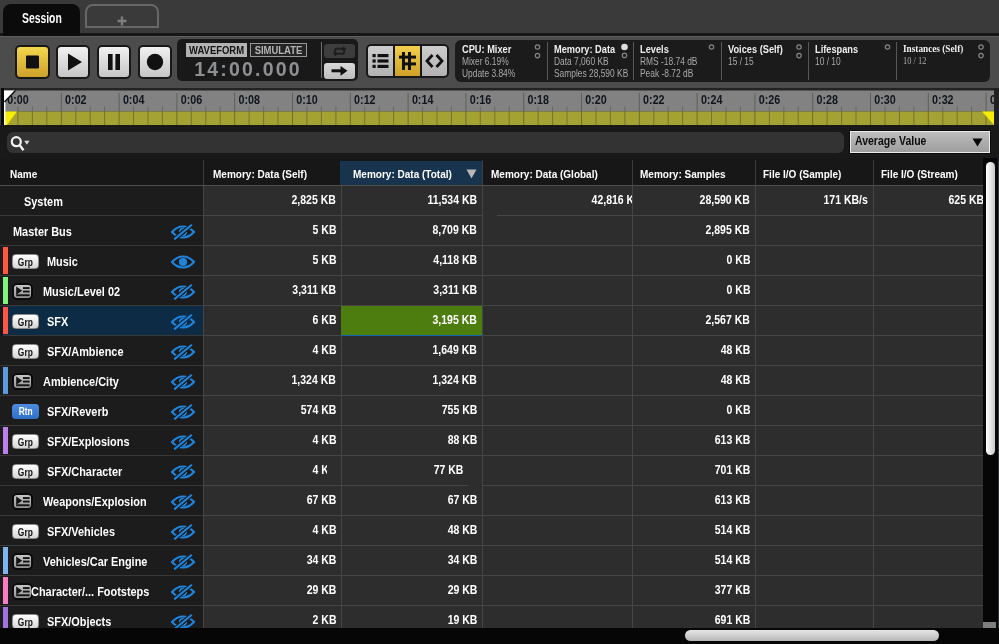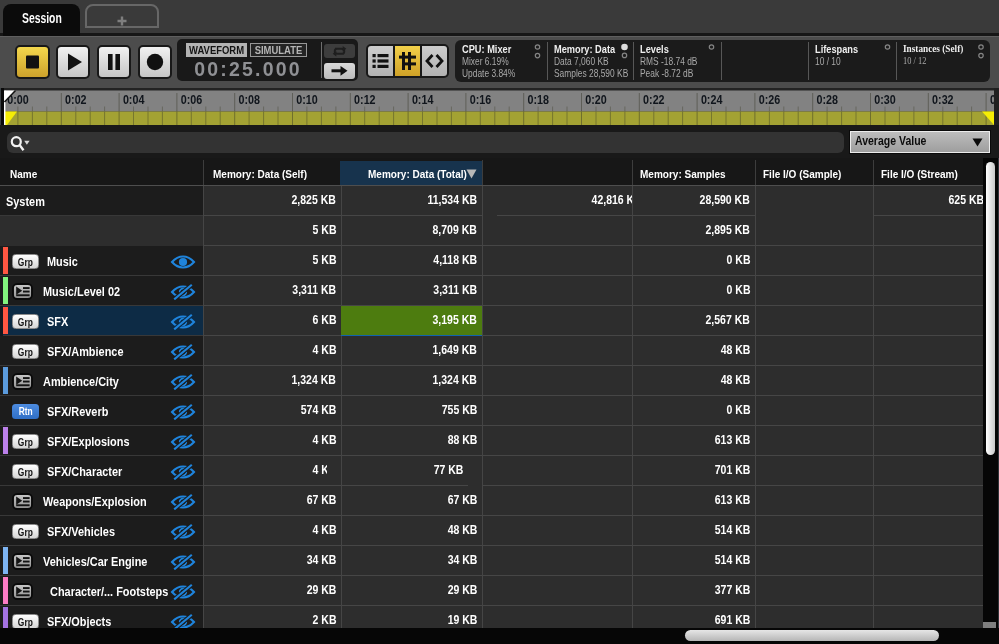--- a/index.html
+++ b/index.html
@@ -92,21 +92,21 @@
 <div class="abs tbtn" id="btnpause"><svg width="30" height="30">
       <rect x="9" y="7" width="4.6" height="16" fill="#111"></rect>
       <rect x="16.4" y="7" width="4.6" height="16" fill="#111"></rect>
     </svg></div>
 <div class="abs tbtn" id="btnrec"><svg width="30" height="30">
       <circle cx="15" cy="15" r="8.2" fill="#111"></circle>
     </svg></div>
 <div class="abs" id="tcpanel"></div>
 <div class="abs" id="wvf"><span style="display:inline-block;transform:scaleX(.9);white-space:nowrap;">WAVEFORM</span></div>
 <div class="abs" id="sim"><span style="display:inline-block;transform:scaleX(.9);white-space:nowrap;">SIMULATE</span></div>
-<div class="abs" id="tcdigits">00:25.000</div>
+<div class="abs" id="tcdigits">14:00.000</div>
 <div class="abs" id="tcdiv"></div>
 <div class="abs" id="loopbtn"><svg width="31" height="14.5" viewBox="0 0 31 14.5">
       <path d="M11 4.7 H18.5 M20 9.8 H12.5 M17.5 4.7 Q20.3 4.7 20.3 7.2 Q20.3 9.8 18 9.8 M13.5 9.8 Q10.7 9.8 10.7 7.3 Q10.7 4.7 13 4.7" fill="none" stroke="#1e1e1e" stroke-width="1.9"></path>
       <path d="M18.7 1.9 L22.3 4.7 L18.7 7.5 Z" fill="#1e1e1e"></path>
       <path d="M12.3 7 L8.7 9.8 L12.3 12.6 Z" fill="#1e1e1e"></path>
     </svg></div>
 <div class="abs" id="stepbtn"><svg width="31" height="15.5" viewBox="0 0 31 15.5">
       <rect x="7.5" y="6.3" width="10" height="3" fill="#111"></rect>
       <path d="M16.5 2.9 L23.5 7.8 L16.5 12.7 Z" fill="#111"></path>
     </svg></div>
@@ -156,20 +156,28 @@
 <div class="abs psep" style="left:178px;"></div>
 <div class="abs psec" style="left:178px;width:87.5px;text-align:right;">
 <div class="ptitle"><span>Levels</span></div>
 <div class="pl2"><span>RMS -18.74 dB</span></div>
 <div class="pl3"><span>Peak -8.72 dB</span></div>
 <svg style="position:absolute;left:0;top:0" width="87.5" height="41">
         <circle cx="78.5" cy="7" r="2.2" fill="none" stroke="#858585" stroke-width="1.2"></circle>
       </svg>
 </div>
 <div class="abs psep" style="left:265.5px;"></div>
+<div class="abs psec" style="left:265.5px;width:87.0px;">
+<div class="ptitle"><span>Voices (Self)</span></div>
+<div class="pl2"><span>15 / 15</span></div>
+<svg style="position:absolute;left:0;top:0" width="87.0" height="41">
+        <circle cx="78.0" cy="7" r="2.2" fill="none" stroke="#858585" stroke-width="1.2"></circle>
+        <circle cx="78.0" cy="15.6" r="2.2" fill="none" stroke="#858585" stroke-width="1.2"></circle>
+      </svg>
+</div>
 <div class="abs psep" style="left:352.5px;"></div>
 <div class="abs psec" style="left:352.5px;width:88.5px;">
 <div class="ptitle"><span>Lifespans</span></div>
 <div class="pl2"><span>10 / 10</span></div>
 <svg style="position:absolute;left:0;top:0" width="88.5" height="41">
         <circle cx="79.5" cy="7" r="2.2" fill="none" stroke="#858585" stroke-width="1.2"></circle>
       </svg>
 </div>
 <div class="abs psep" style="left:441px;"></div>
 <div class="abs psec" style="left:441px;width:94px;font-family:Liberation Serif, serif;">
@@ -225,45 +233,56 @@
       </svg>
     </div>
 <div class="abs" id="avdrop"><span class="cxr" style="transform-origin:0 50%;">Average Value</span><svg width="11" height="9" viewBox="0 0 11 9">
         <polygon points="0.5,0.5 10.5,0.5 5.5,8.5" fill="#0a0a0a"></polygon>
       </svg></div>
 </div>
 <div class="abs" id="thead">
 <div class="abs" id="hsort"></div>
 <div class="abs hcell" style="left:10px;"><span>Name</span></div>
 <div class="abs hcell" style="left:212.5px;"><span>Memory: Data (Self)</span></div>
-<div class="abs hcell" style="left:368px;"><span>Memory: Data (Total)</span></div>
+<div class="abs hcell" style="left:353px;"><span>Memory: Data (Total)</span></div>
 <svg class="abs" style="left:466px;top:10.5px" width="11" height="10" viewBox="0 0 11 10">
       <polygon points="0.5,0.5 10.5,0.5 5.5,9.5" fill="#b8b8b8"></polygon>
     </svg>
+<div class="abs hcell" style="left:490.5px;"><span>Memory: Data (Global)</span></div>
 <div class="abs hcell" style="left:640px;"><span>Memory: Samples</span></div>
 <div class="abs hcell" style="left:763px;"><span>File I/O (Sample)</span></div>
 <div class="abs hcell" style="left:881px;"><span>File I/O (Stream)</span></div>
 <div class="abs vline" style="left:203px;top:2px;height:25px;background:#3d3d3d;"></div>
 <div class="abs vline" style="left:482px;top:2px;height:25px;background:#3d3d3d;"></div>
 <div class="abs vline" style="left:632px;top:2px;height:25px;background:#3d3d3d;"></div>
 <div class="abs vline" style="left:755px;top:2px;height:25px;background:#3d3d3d;"></div>
 <div class="abs vline" style="left:873px;top:2px;height:25px;background:#3d3d3d;"></div>
 </div>
 <div class="abs" id="tbody">
 <div class="abs row" style="top:0px;">
 <div class="nc">
-<div class="nm" style="left:6px;"><span>System</span></div>
+<div class="nm" style="left:24px;"><span>System</span></div>
 </div>
 <div class="vc" style="left:203px;width:138px;"><span class="cxr">2,825 KB</span></div>
 <div class="vc" style="left:341px;width:141px;"><span class="cxr">11,534 KB</span></div>
 <div class="vc" style="left:497px;width:150px;"><span class="cxr">42,816 KB</span></div>
 <div class="vc" style="left:632px;width:123px;"><span class="cxr">28,590 KB</span></div>
+<div class="vc" style="left:755px;width:118px;"><span class="cxr">171 KB/s</span></div>
 <div class="vc" style="left:873px;width:125px;"><span class="cxr">625 KB/s</span></div>
 </div>
 <div class="abs row" style="top:30px;">
+<div class="nc">
+<div class="nm" style="left:13px;"><span>Master Bus</span></div>
+<svg class="eye" width="26" height="16" viewBox="0 0 26 16">
+          <path d="M2 8 C6.4 3.1 9.7 2.5 13 2.5 C16.3 2.5 19.6 3.1 24 8 C19.6 12.9 16.3 13.5 13 13.5 C9.7 13.5 6.4 12.9 2 8 Z" fill="none" stroke="#1f84dc" stroke-width="2.1"></path>
+          <circle cx="13" cy="8" r="3.3" fill="none" stroke="#1f84dc" stroke-width="1.7"></circle>
+          <line x1="4.2" y1="15.4" x2="21.8" y2="0.8" stroke="#1c1c1c" stroke-width="4.4"></line>
+          <line x1="4.2" y1="15.4" x2="21.8" y2="0.8" stroke="#1f84dc" stroke-width="2.1"></line>
+        </svg>
+</div>
 <div class="vc" style="left:203px;width:138px;"><span class="cxr">5 KB</span></div>
 <div class="vc" style="left:341px;width:141px;"><span class="cxr">8,709 KB</span></div>
 <div class="vc" style="left:482px;width:150px;"></div>
 <div class="vc" style="left:632px;width:123px;"><span class="cxr">2,895 KB</span></div>
 <div class="vc" style="left:755px;width:118px;"></div>
 <div class="vc" style="left:873px;width:125px;"></div>
 </div>
 <div class="abs row" style="top:60px;">
 <div class="nc">
 <div class="strip" style="background:#ff5742;"></div>
@@ -524,21 +543,21 @@
               <stop offset="0" stop-color="#c9c9c9"></stop>
               <stop offset="1" stop-color="#8f8f8f"></stop>
             </linearGradient>
           </defs>
           <rect x="1" y="1" width="19" height="15" rx="4.2" fill="url(#bg1)" stroke="#0a0a0a" stroke-width="1.9"></rect>
           <path d="M4.2 3.6 L10.2 7.7 L4.2 11.8 Z" fill="#141414"></path>
           <rect x="11" y="4.1" width="6.6" height="1.9" fill="#141414"></rect>
           <rect x="11" y="7.6" width="6.6" height="1.9" fill="#141414"></rect>
           <rect x="4.2" y="11.3" width="13.4" height="1.9" fill="#141414"></rect>
         </svg>
-<div class="nm" style="left:50px;"><span>Character/... Footsteps</span></div>
+<div class="nm" style="left:31px;"><span>Character/... Footsteps</span></div>
 <svg class="eye" width="26" height="16" viewBox="0 0 26 16">
           <path d="M2 8 C6.4 3.1 9.7 2.5 13 2.5 C16.3 2.5 19.6 3.1 24 8 C19.6 12.9 16.3 13.5 13 13.5 C9.7 13.5 6.4 12.9 2 8 Z" fill="none" stroke="#1f84dc" stroke-width="2.1"></path>
           <circle cx="13" cy="8" r="3.3" fill="none" stroke="#1f84dc" stroke-width="1.7"></circle>
           <line x1="4.2" y1="15.4" x2="21.8" y2="0.8" stroke="#1c1c1c" stroke-width="4.4"></line>
           <line x1="4.2" y1="15.4" x2="21.8" y2="0.8" stroke="#1f84dc" stroke-width="2.1"></line>
         </svg>
 </div>
 <div class="vc" style="left:203px;width:138px;"><span class="cxr">29 KB</span></div>
 <div class="vc" style="left:341px;width:141px;"><span class="cxr">29 KB</span></div>
 <div class="vc" style="left:482px;width:150px;"></div>

